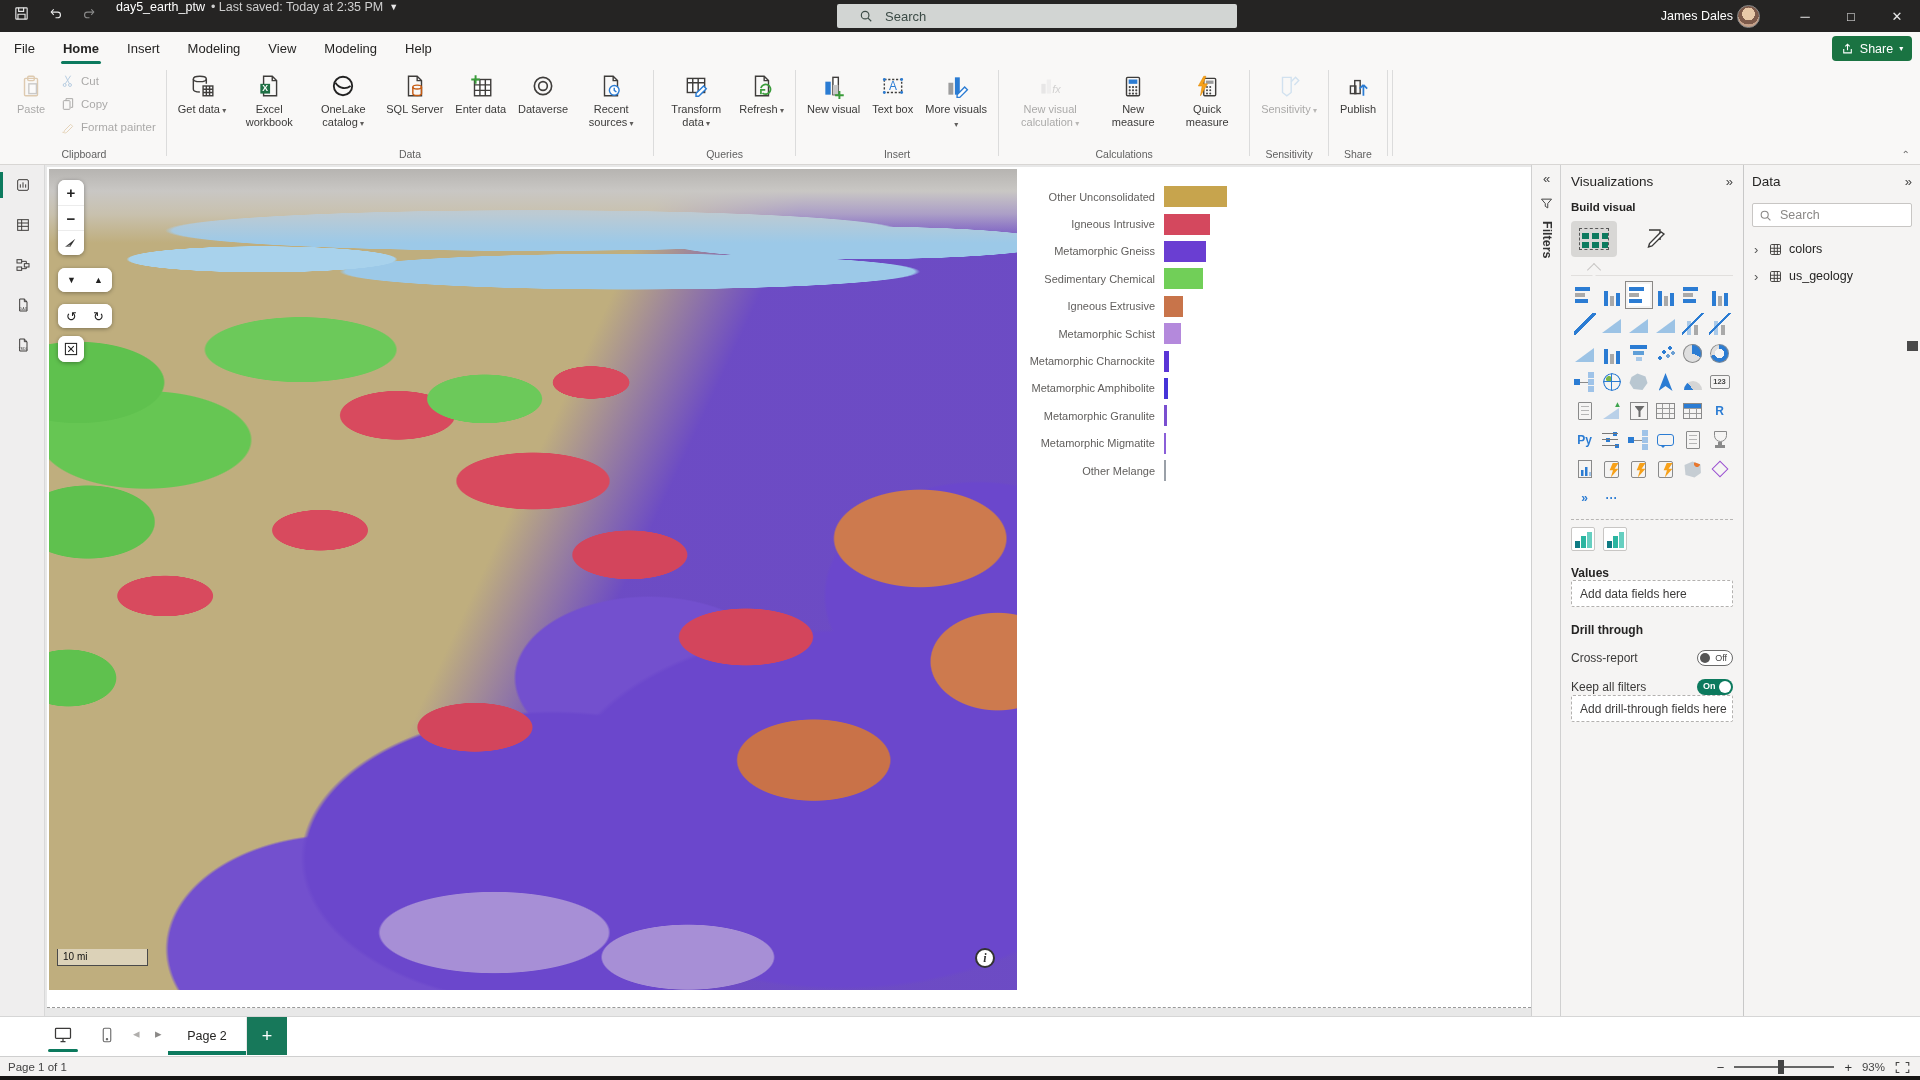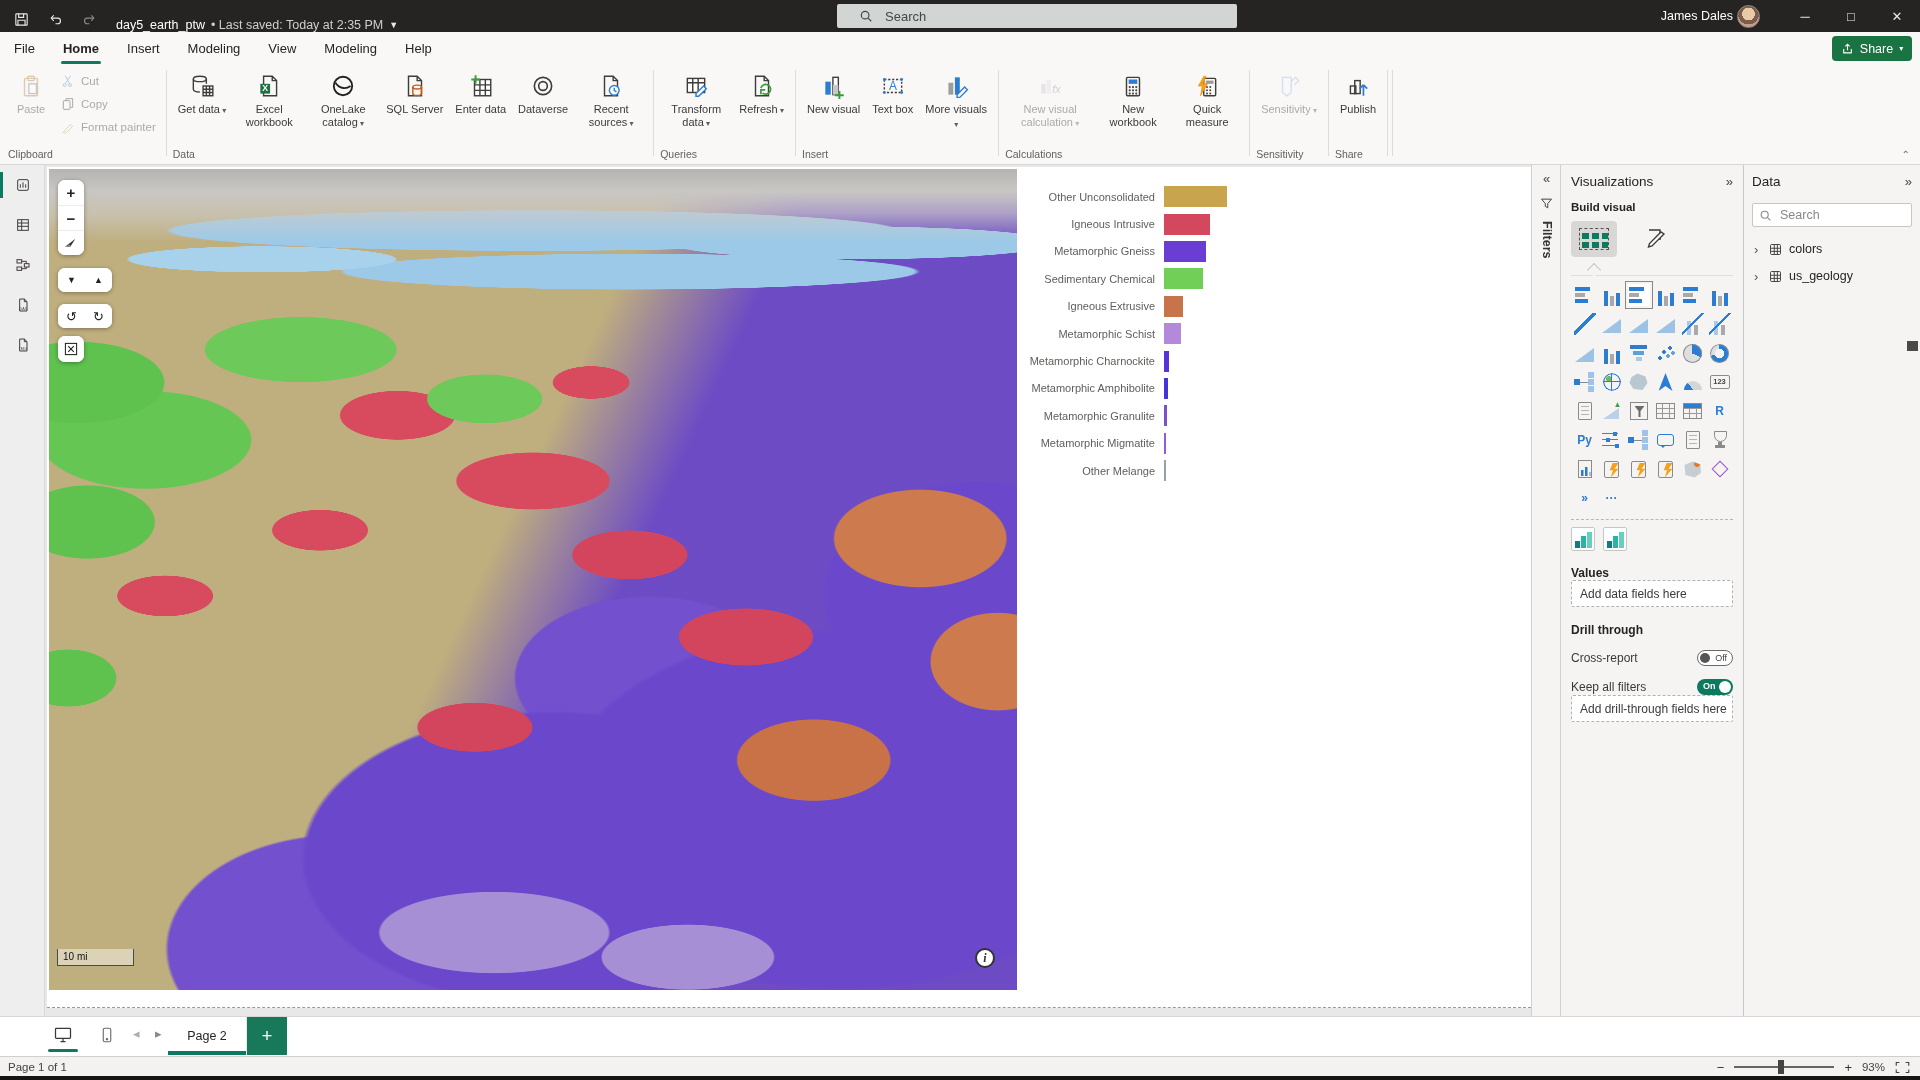--- a/index.html
+++ b/index.html
@@ -1,21 +1,21 @@
 <!DOCTYPE html>
 <html><head>
 <meta charset="utf-8">
 <style>
   html,body{margin:0;padding:0;width:1920px;height:1080px;overflow:hidden;
     font-family:"Liberation Sans",sans-serif;background:#e8e8e8;position:relative;}
   *{box-sizing:border-box;}
 
   
   #titlebar{position:absolute;left:0;top:0;width:1920px;height:32px;background:#252423;
-    display:flex;align-items:flex-end;color:#f0f0f0;}
+    display:flex;align-items:flex-start;color:#f0f0f0;}
   .tb-ic{width:26px;height:26px;display:flex;align-items:center;justify-content:center;margin-left:8px;cursor:pointer;}
   #tb-title{margin-left:14px;font-size:12.5px;color:#fff;display:flex;align-items:center;gap:6px;cursor:pointer;}
   #tb-title .saved{color:#cfcfcf;}
   #tb-title .caret{font-size:9px;color:#e8e8e8;}
   #tb-search{position:absolute;left:837px;top:4px;width:400px;height:24px;background:#d2d5d3;
     border:none;border-radius:2px;display:flex;align-items:center;padding-left:22px;gap:10px;cursor:text;}
   #tb-search input{border:none;background:transparent;outline:none;font-size:13px;color:#2f3f3a;width:300px;font-family:"Liberation Sans",sans-serif;}
   #tb-search input::placeholder{color:#3c4b46;opacity:1;}
   #tb-right{position:absolute;right:0;top:0;height:32px;display:flex;align-items:center;}
   #tb-user{font-size:12.5px;color:#fff;margin-right:4px;cursor:pointer;}
@@ -37,21 +37,21 @@
   .rgroup{display:flex;flex-direction:column;padding:4px 4px 0 4px;}
   .rrow{display:flex;align-items:flex-start;flex:1;gap:2px;}
   .rbtn{display:flex;flex-direction:column;align-items:center;padding:4px 5px 2px 5px;border-radius:3px;cursor:pointer;min-width:46px;}
   .rbtn .ric{height:28px;display:flex;align-items:center;}
   .rbtn .rlb{font-size:11px;color:#3b3a39;text-align:center;line-height:13px;margin-top:3px;max-width:62px;}
   .rbtn.wide .rlb{max-width:112px;}
   .rbtn.midwide .rlb{max-width:80px;}
   .caret2{font-size:8px;color:#605e5c;}
   .rsmalls{display:flex;flex-direction:column;justify-content:flex-start;gap:5px;padding-top:4px;}
   .rsmall{display:flex;align-items:center;gap:5px;font-size:11.5px;color:#3b3a39;cursor:pointer;padding:1px 4px;border-radius:3px;}
-  .rcap{font-size:10.5px;color:#616161;text-align:left;padding:3px 0 4px 0;}
+  .rcap{font-size:10.5px;color:#616161;text-align:center;padding:3px 0 4px 0;}
   .rdiv{width:1px;background:#dcdcdc;margin:6px 2px 8px 2px;}
   .dis{opacity:.42;}
   .cop-logo{width:26px;height:26px;border-radius:8px;
     background:conic-gradient(from 210deg,#6a5ae0,#4fb3ff,#35d0a5,#f7c948,#ef6292,#6a5ae0);}
   #ribbon-collapse{position:absolute;right:10px;bottom:4px;font-size:10px;color:#666;cursor:pointer;}
 
   
   #main{position:absolute;left:0;top:165px;width:1920px;height:851px;background:#e8e8e8;}
   #rail{position:absolute;left:0;top:0;width:45px;height:851px;background:#efeeee;border-right:1px solid #d8d8d8;}
   .rail-item{width:45px;height:40px;display:flex;align-items:center;justify-content:center;cursor:pointer;position:relative;}
@@ -96,21 +96,21 @@
   .mapbtn{display:flex;align-items:center;justify-content:center;cursor:pointer;color:#222;background:#fff;}
   #mp-zoom{left:9px;top:11px;width:26px;}
   #mp-zoom .mapbtn{width:26px;height:25px;font-size:15px;font-weight:bold;}
   #mp-zoom .mapbtn + .mapbtn{border-top:1px solid #ececec;}
   #mp-pitch{left:9px;top:99px;width:54px;height:24px;display:flex;}
   #mp-pitch .mapbtn{width:27px;height:24px;font-size:9px;}
   #mp-rot{left:9px;top:135px;width:54px;height:24px;display:flex;}
   #mp-rot .mapbtn{width:27px;height:24px;font-size:13px;}
   #mp-reset{left:9px;top:167px;width:26px;height:26px;}
   #mp-reset .mapbtn{width:26px;height:26px;}
-  #scalebar{position:absolute;left:8px;bottom:24px;width:77px;height:17px;background:rgba(255,255,255,.45);
+  #scalebar{position:absolute;left:8px;bottom:24px;width:91px;height:17px;background:rgba(255,255,255,.45);
     border:1px solid #4a4a4a;border-top:none;font-size:10px;color:#111;padding:2px 0 0 5px;}
   #mapinfo{position:absolute;right:22px;bottom:22px;width:20px;height:20px;border-radius:50%;background:#fff;
     border:2px solid #333;color:#333;font-size:12px;font-weight:bold;display:flex;align-items:center;justify-content:center;
     font-family:"Liberation Serif",serif;font-style:italic;cursor:pointer;}
 
   
   #chartvis{position:absolute;left:860px;top:16px;width:620px;}
   .crow{display:flex;align-items:center;height:27.4px;}
   .clabel{width:257px;text-align:right;padding-right:9px;font-size:11px;color:#605e5c;white-space:nowrap;}
   .cbar{height:21px;}
@@ -501,21 +501,21 @@
                 <circle cx="15" cy="13" r="1"></circle>
                 <circle cx="9" cy="16" r="1"></circle>
                 <circle cx="12" cy="16" r="1"></circle>
                 <circle cx="15" cy="16" r="1"></circle>
                 <circle cx="9" cy="19" r="1"></circle>
                 <circle cx="12" cy="19" r="1"></circle>
                 <circle cx="15" cy="19" r="1"></circle>
               </g>
             </svg>
           </div>
-          <div class="rlb">New workbook</div>
+          <div class="rlb">New measure</div>
         </div>
         <div class="rbtn">
           <div class="ric">
             <svg width="26" height="26" viewBox="0 0 24 24" fill="none" stroke="#3f3d3b" stroke-width="1.3">
               <rect x="9" y="5" width="11" height="16" rx="1"></rect>
               <rect x="11" y="7" width="7" height="3" fill="#9a9a9a" stroke="none"></rect>
               <g fill="#444" stroke="none">
                 <circle cx="12" cy="13" r=".9"></circle>
                 <circle cx="15" cy="13" r=".9"></circle>
                 <circle cx="12" cy="16" r=".9"></circle>

